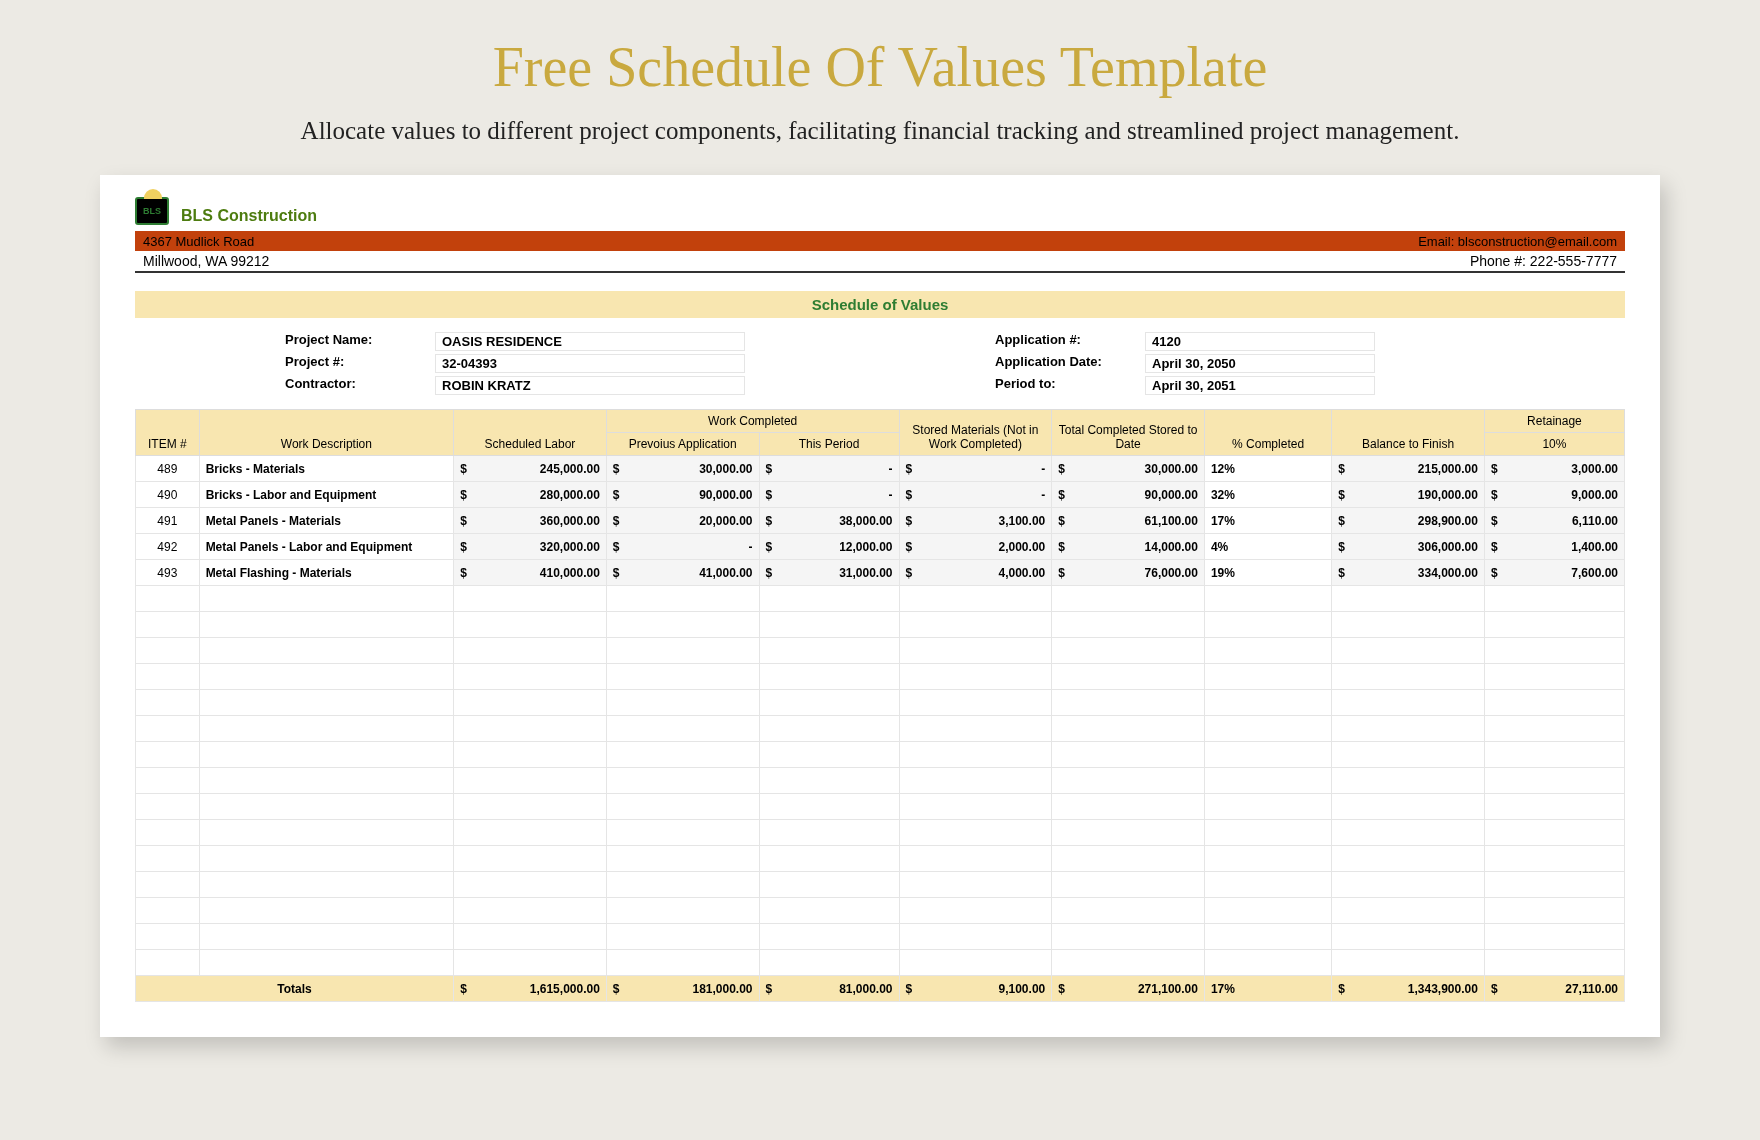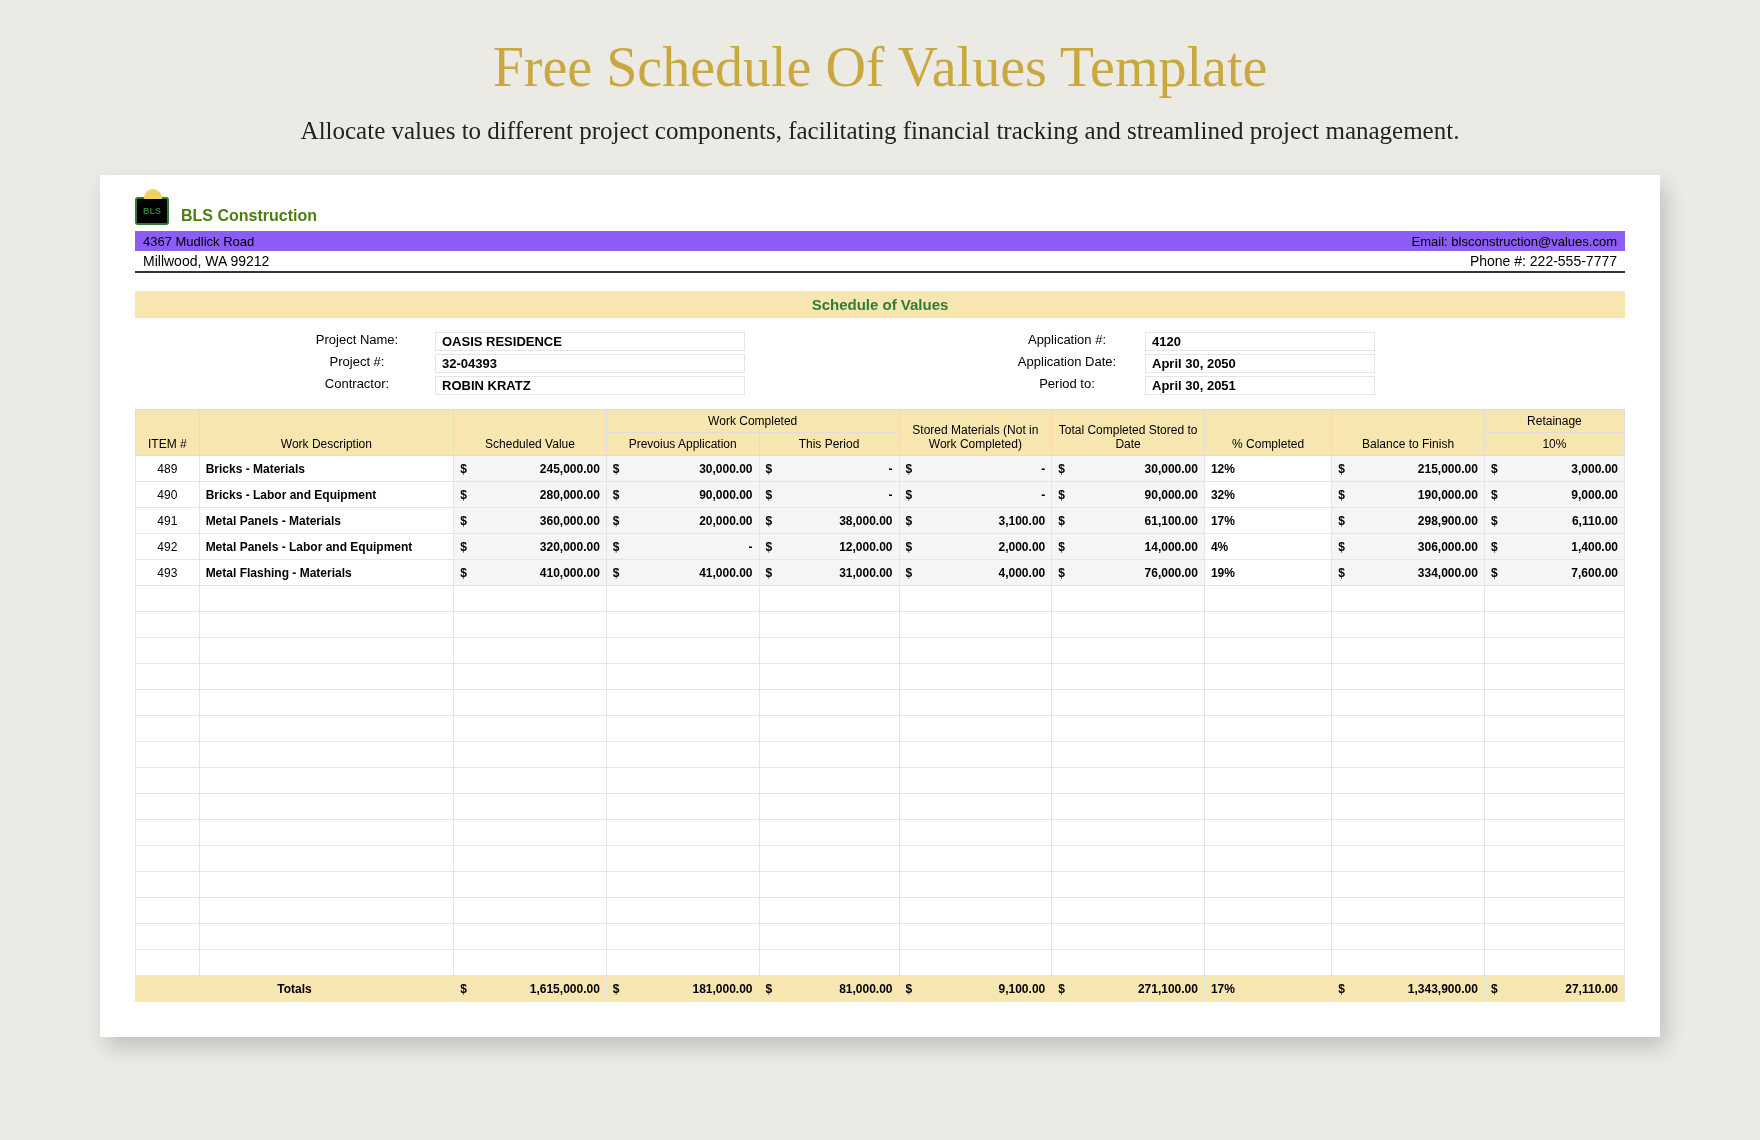--- a/index.html
+++ b/index.html
@@ -62,21 +62,21 @@
   border-radius: 10px 10px 0 0;
 }
 .company-name {
   font-size: 16px;
   font-weight: bold;
   color: #4d7c0f;
 }
 .info-row {
   display: flex;
   justify-content: space-between;
-  background: #8b5cf6;
+  background: #c2410c;
   font-size: 13px;
   padding: 3px 8px 2px;
   margin-top: 6px;
 }
 .info-row2 {
   display: flex;
   justify-content: space-between;
   font-size: 14px;
   padding: 2px 8px;
   border-bottom: 2px solid #333;
@@ -96,21 +96,21 @@
   font-size: 13px;
 }
 .meta-group {
   display: flex;
   flex-direction: column;
   gap: 3px;
 }
 .meta-group.left { margin-left: 150px; width: 460px; }
 .meta-group.right { margin-left: 250px; width: 380px; }
 .meta-item { display: flex; }
-.meta-label { text-align: center; width: 150px; padding-right: 6px; }
+.meta-label { text-align: left; width: 150px; padding-right: 6px; font-weight: bold; }
 .meta-value { font-weight: bold; border: 1px solid #e5e5e5; padding: 1px 6px; flex: 1; }
 .table {
   margin-top: 14px;
   border-collapse: collapse;
   width: 100%;
   font-size: 12px;
 }
 .table th {
   background: #f8e6b0;
   font-weight: normal;
@@ -152,21 +152,21 @@
 
 <div class="sheet">
 
   <div class="company-header">
     <div class="logo">BLS</div>
     <div class="company-name">BLS Construction</div>
   </div>
 
   <div class="info-row">
     <span>4367 Mudlick Road</span>
-    <span>Email: blsconstruction@values.com</span>
+    <span>Email: blsconstruction@email.com</span>
   </div>
   <div class="info-row2">
     <span>Millwood, WA 99212</span>
     <span>Phone #: 222-555-7777</span>
   </div>
 
   <div class="schedule-title">Schedule of Values</div>
 
   <div class="meta-row">
     <div class="meta-group left" id="meta-left">
@@ -197,21 +197,21 @@
           <div class="meta-value">April 30, 2051</div>
         </div>
       </div>
   </div>
 
   <table class="table">
     <thead>
       <tr>
         <th rowspan="2" class="col-item">ITEM #</th>
         <th rowspan="2" class="col-desc">Work Description</th>
-        <th rowspan="2" class="col-sched">Scheduled Value</th>
+        <th rowspan="2" class="col-sched">Scheduled Labor</th>
         <th colspan="2">Work Completed</th>
         <th rowspan="2" class="col-stored">Stored Materials (Not in Work Completed)</th>
         <th rowspan="2" class="col-total">Total Completed Stored to Date</th>
         <th rowspan="2" class="col-pct">% Completed</th>
         <th rowspan="2" class="col-bal">Balance to Finish</th>
         <th class="col-ret">Retainage</th>
       </tr>
       <tr>
         <th class="col-prev">Prevoius Application</th>
         <th class="col-this">This Period</th>

